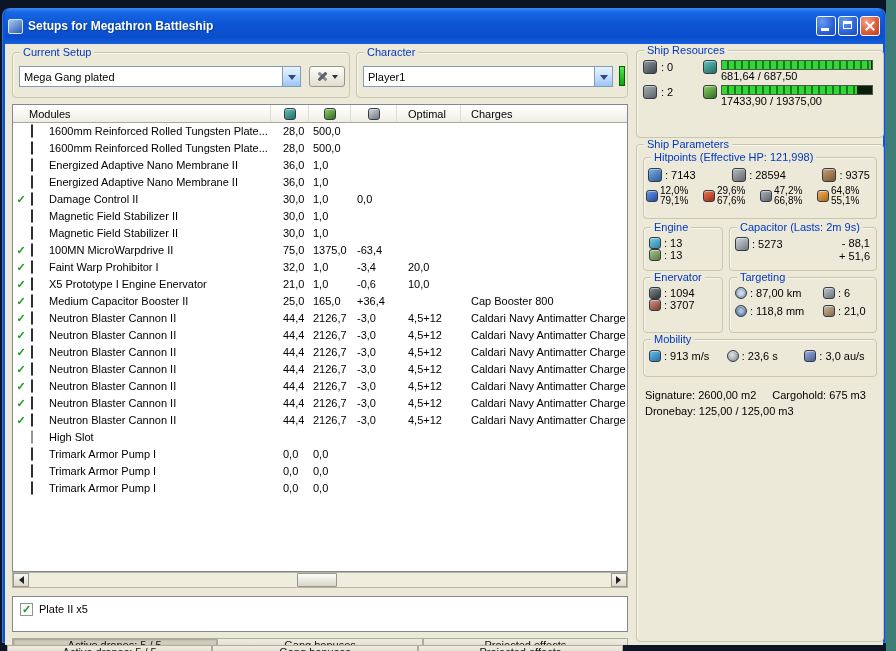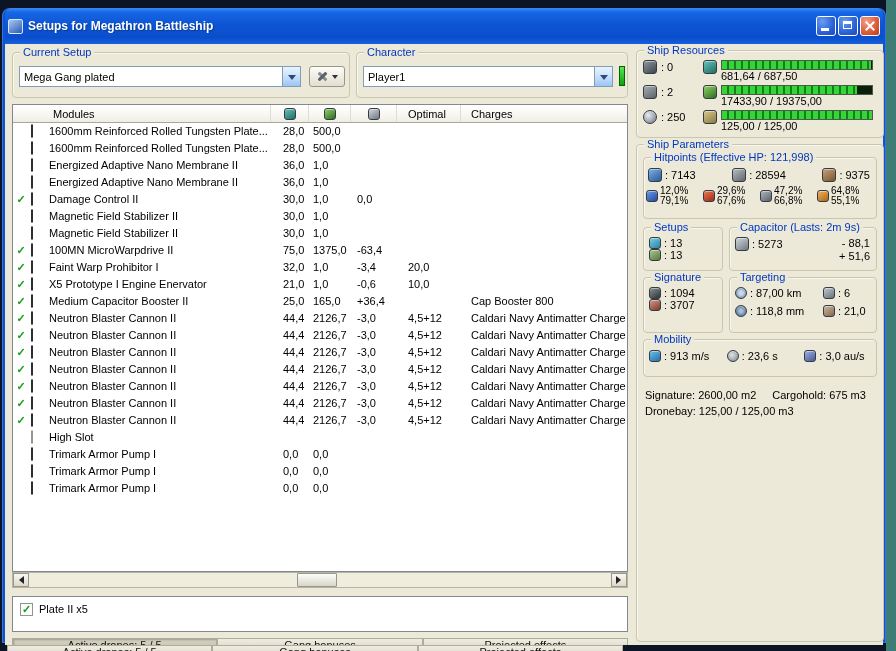--- a/index.html
+++ b/index.html
@@ -68,21 +68,21 @@
   .char-group .combo{left:6px;top:13px;width:250px;}
   .charbar{position:absolute;left:262px;top:13px;width:6px;height:20px;
     background:linear-gradient(180deg,#54e854,#0ca00c);border:1px solid #076007;box-sizing:border-box;}
 
   
   .table{position:absolute;left:7px;top:60px;width:616px;height:468px;
     border:1px solid #828790;background:#fff;box-sizing:border-box;overflow:hidden;}
   .thead{display:grid;grid-template-columns:258px 38px 42px 46px 64px 1fr;height:17px;
     background:linear-gradient(180deg,#ffffff,#f7f6f1 60%,#eeede4);border-bottom:1px solid #aca899;}
   .hc{border-right:1px solid #e0ddd0;display:flex;align-items:center;overflow:hidden;white-space:nowrap;}
-  .h-name{padding-left:40px;}
+  .h-name{padding-left:16px;}
   .h-cpu,.h-grid,.h-cap{justify-content:center;}
   .h-opt{padding-left:11px;}
   .h-chg{padding-left:10px;border-right:none;}
   .tbody{height:450px;overflow:hidden;}
   .trow{display:grid;grid-template-columns:16px 18px 224px 38px 42px 46px 64px 1fr;
     height:17px;align-items:center;line-height:17px;}
   .cell{white-space:nowrap;overflow:hidden;}
   .check{text-align:center;color:#1f9e1f;font-weight:bold;font-size:11px;}
   .micon{width:13px;height:13px;border-radius:2px;border:1px solid #2a2f36;box-sizing:border-box;
     background:linear-gradient(145deg,#93a0ad,#4a545f);margin:2px 0 0 2px;}
@@ -514,31 +514,20 @@
         <span class="ico ico-launcher"></span>
         <span class="rv">: 2</span>
         <span class="ico ico-powergrid"></span>
         <span class="barbox">
           <span class="resbar" style="display:block;">
               <i style="width: 90%;"></i>
             </span>
           <span class="bartext" style="display:block;">17433,90 / 19375,00</span>
         </span>
       </div>
-      <div class="res-row">
-        <span class="ico ico-calibration"></span>
-        <span class="rv">: 250</span>
-        <span class="ico ico-upgrade"></span>
-        <span class="barbox">
-          <span class="resbar" style="display:block;">
-              <i style="width: 100%;"></i>
-            </span>
-          <span class="bartext" style="display:block;">125,00 / 125,00</span>
-        </span>
-      </div>
     </div>
 
     <div class="group params-group">
       <span class="gcap">Ship Parameters</span>
 
       <div class="subgroup sub-hp">
         <span class="gcap">Hitpoints (Effective HP: 121,998)</span>
         <div class="hp-row">
           <span class="stat">
               <span class="ico ico-shield"></span>
@@ -579,21 +568,21 @@
               <span class="ico sm ico-explosive"></span>
               <span class="rstack">
                 <span>64,8%</span>
                 <span>55,1%</span>
               </span>
             </span>
         </div>
       </div>
 
       <div class="subgroup sub-def">
-        <span class="gcap">Setups</span>
+        <span class="gcap">Engine</span>
         <div class="statcol">
           <span class="stat">
               <span class="ico sm ico-shieldrec"></span>
               <span>: 13</span>
             </span>
           <span class="stat">
               <span class="ico sm ico-armorrep"></span>
               <span>: 13</span>
             </span>
         </div>
@@ -607,21 +596,21 @@
               <span>: 5273</span>
             </span>
           <span class="cap-right">
             <span style="display:block;">- 88,1</span>
             <span style="display:block;">+ 51,6</span>
           </span>
         </div>
       </div>
 
       <div class="subgroup sub-fire">
-        <span class="gcap">Signature</span>
+        <span class="gcap">Enervator</span>
         <div class="statcol">
           <span class="stat">
               <span class="ico sm ico-volley"></span>
               <span>: 1094</span>
             </span>
           <span class="stat">
               <span class="ico sm ico-dps"></span>
               <span>: 3707</span>
             </span>
         </div>

